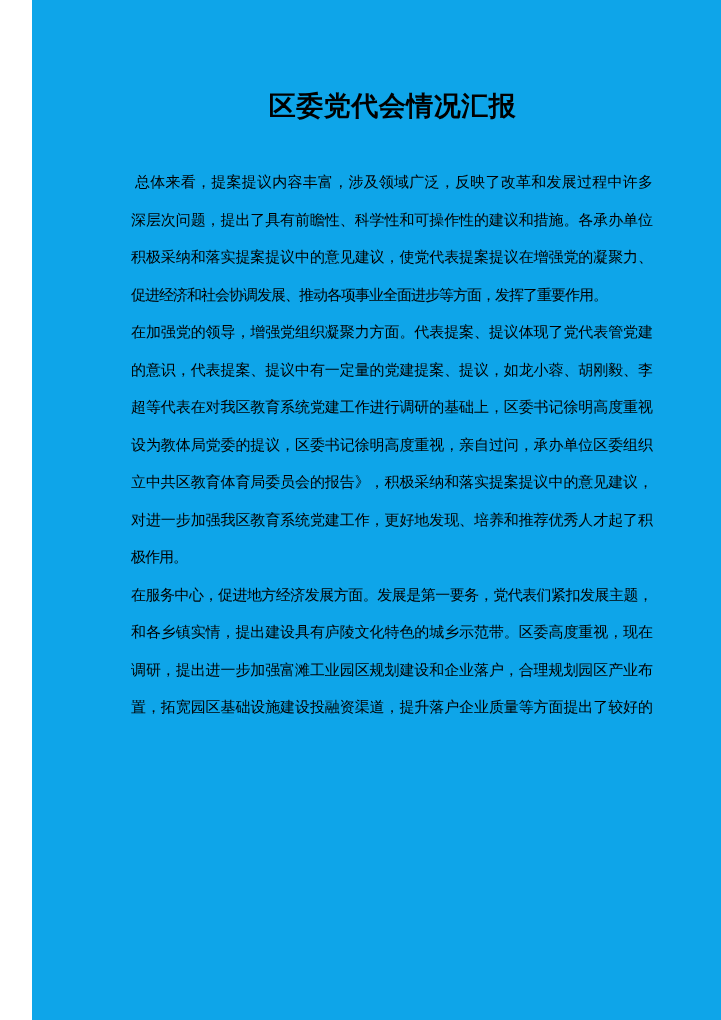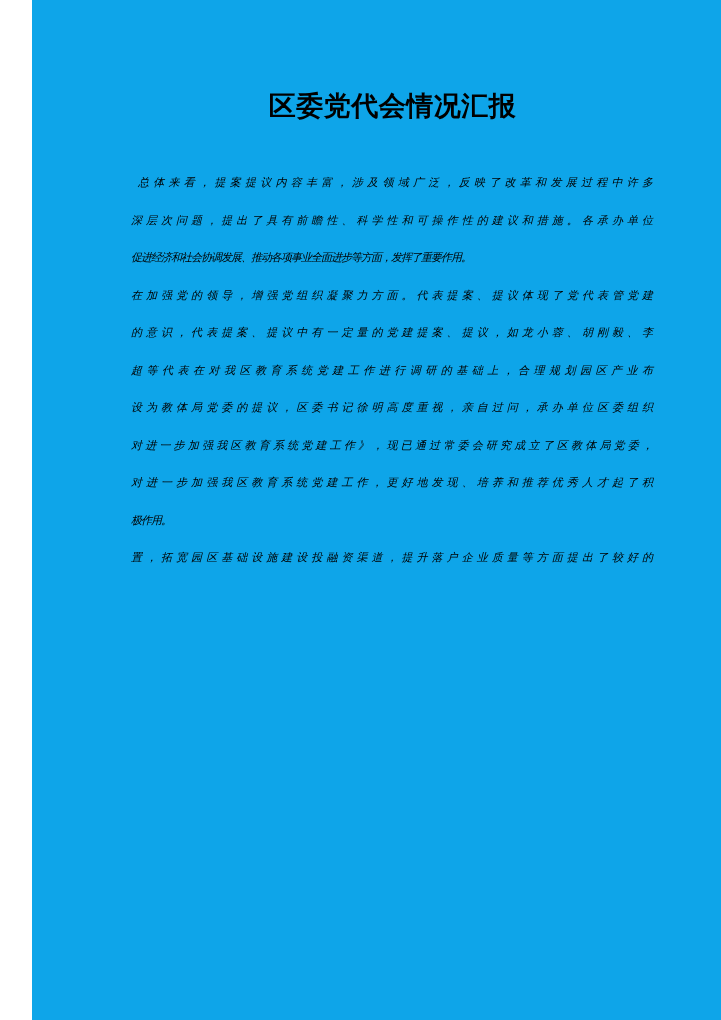--- a/index.html
+++ b/index.html
@@ -24,43 +24,46 @@
     line-height: 40px;
     text-align: center;
     font-size: 27px;
     font-weight: 700;
     letter-spacing: 0.5px;
   }
   .content {
     margin: 38px 101px 0 99px;
   }
   .line {
-    font-size: 11px;
+    font-size: 15px;
     line-height: 37.5px;
     letter-spacing: -1px;
     white-space: pre-wrap;
     text-align: justify;
     text-align-last: justify;
-    font-style: italic;
   }
   .line.para-end {
     text-align-last: left;
   }
 </style>
 </head>
 <body>
 
 <div class="page">
   <div class="doc-title">区委党代会情况汇报</div>
   <div class="content">
     <div class="line"> 总体来看，提案提议内容丰富，涉及领域广泛，反映了改革和发展过程中许多</div>
     <div class="line">深层次问题，提出了具有前瞻性、科学性和可操作性的建议和措施。各承办单位</div>
+    <div class="line">积极采纳和落实提案提议中的意见建议，使党代表提案提议在增强党的凝聚力、</div>
     <div class="line para-end">促进经济和社会协调发展、推动各项事业全面进步等方面，发挥了重要作用。</div>
     <div class="line">在加强党的领导，增强党组织凝聚力方面。代表提案、提议体现了党代表管党建</div>
     <div class="line">的意识，代表提案、提议中有一定量的党建提案、提议，如龙小蓉、胡刚毅、李</div>
-    <div class="line">超等代表在对我区教育系统党建工作进行调研的基础上，合理规划园区产业布</div>
+    <div class="line">超等代表在对我区教育系统党建工作进行调研的基础上，区委书记徐明高度重视</div>
     <div class="line">设为教体局党委的提议，区委书记徐明高度重视，亲自过问，承办单位区委组织</div>
-    <div class="line">对进一步加强我区教育系统党建工作》，现已通过常委会研究成立了区教体局党委，</div>
+    <div class="line">立中共区教育体育局委员会的报告》，积极采纳和落实提案提议中的意见建议，</div>
     <div class="line">对进一步加强我区教育系统党建工作，更好地发现、培养和推荐优秀人才起了积</div>
     <div class="line para-end">极作用。</div>
+    <div class="line">在服务中心，促进地方经济发展方面。发展是第一要务，党代表们紧扣发展主题，</div>
+    <div class="line">和各乡镇实情，提出建设具有庐陵文化特色的城乡示范带。区委高度重视，现在</div>
+    <div class="line">调研，提出进一步加强富滩工业园区规划建设和企业落户，合理规划园区产业布</div>
     <div class="line">置，拓宽园区基础设施建设投融资渠道，提升落户企业质量等方面提出了较好的</div>
   </div>
 </div>
 
 </body></html>

